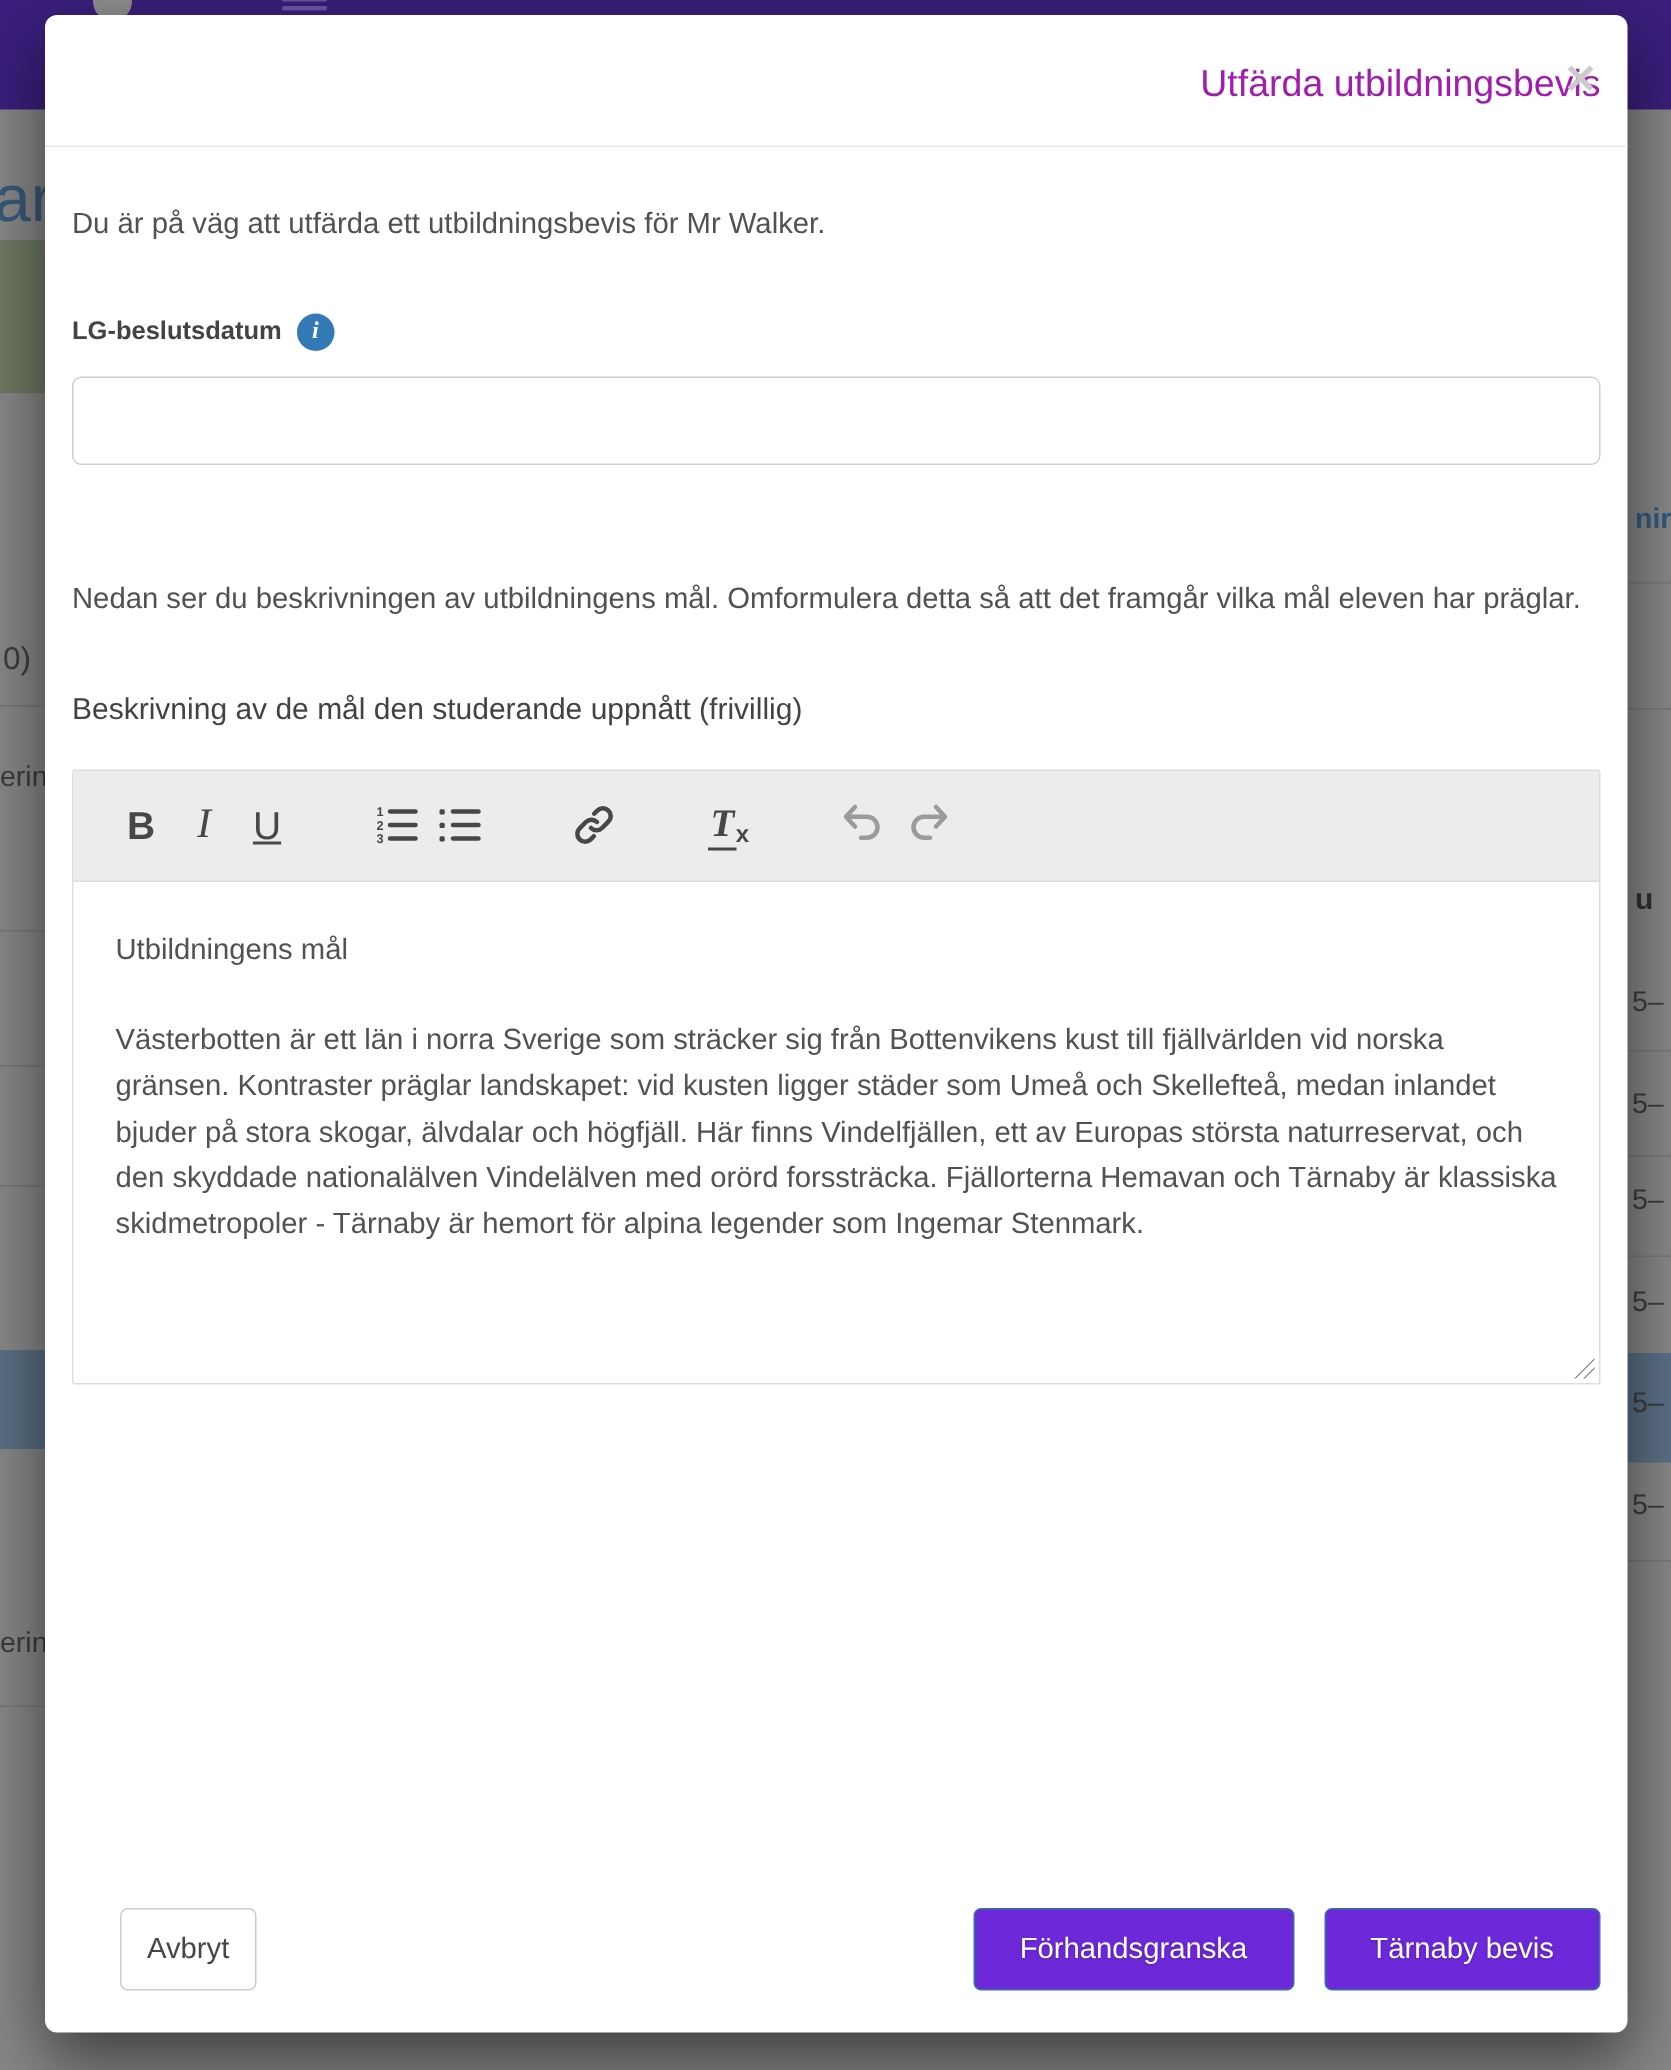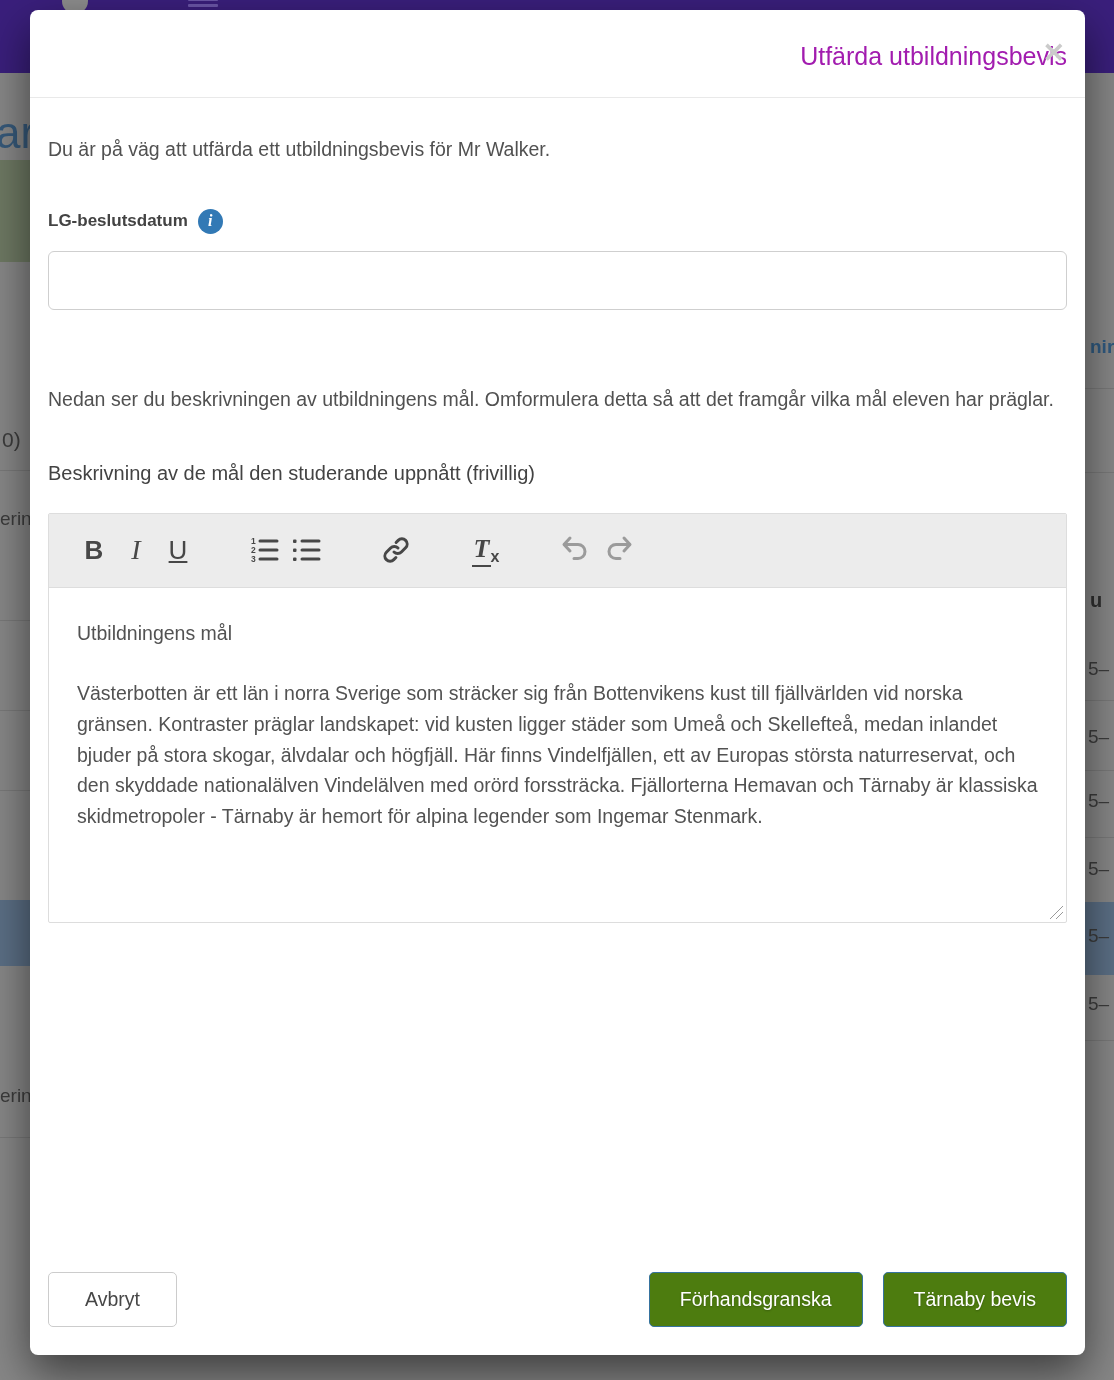--- a/index.html
+++ b/index.html
@@ -109,24 +109,24 @@
   .modal-footer {
     position:absolute; left:0; bottom:0; width:100%;
     padding:0 18px 28px 18px;
     display:flex; align-items:flex-end; justify-content:space-between;
   }
   .btn {
     height:55px; border-radius:5px; font-size:19.5px; cursor:pointer;
     font-family:"Liberation Sans", sans-serif;
   }
   .btn-default {
-    background:#fff; border:1px solid #ccc; color:#474747; padding:0 36px;
+    background:#fff; border:1px solid #ccc; color:#474747; padding:0 17px;margin-left:32px;
   }
   .btn-primary {
-    background:#4d7c0f; border:1px solid #36739f; color:#fff; padding:0 30px;
+    background:#6d28d9; border:1px solid #36739f; color:#fff; padding:0 30px;
     text-shadow:0 1px 2px rgba(0,0,0,.25);
   }
   .footer-right { display:flex; gap:20px; }
 </style>
 </head>
 <body>
 
 <div class="backdrop">
   <div class="topbar">
     <div class="topbar-avatar"></div>

